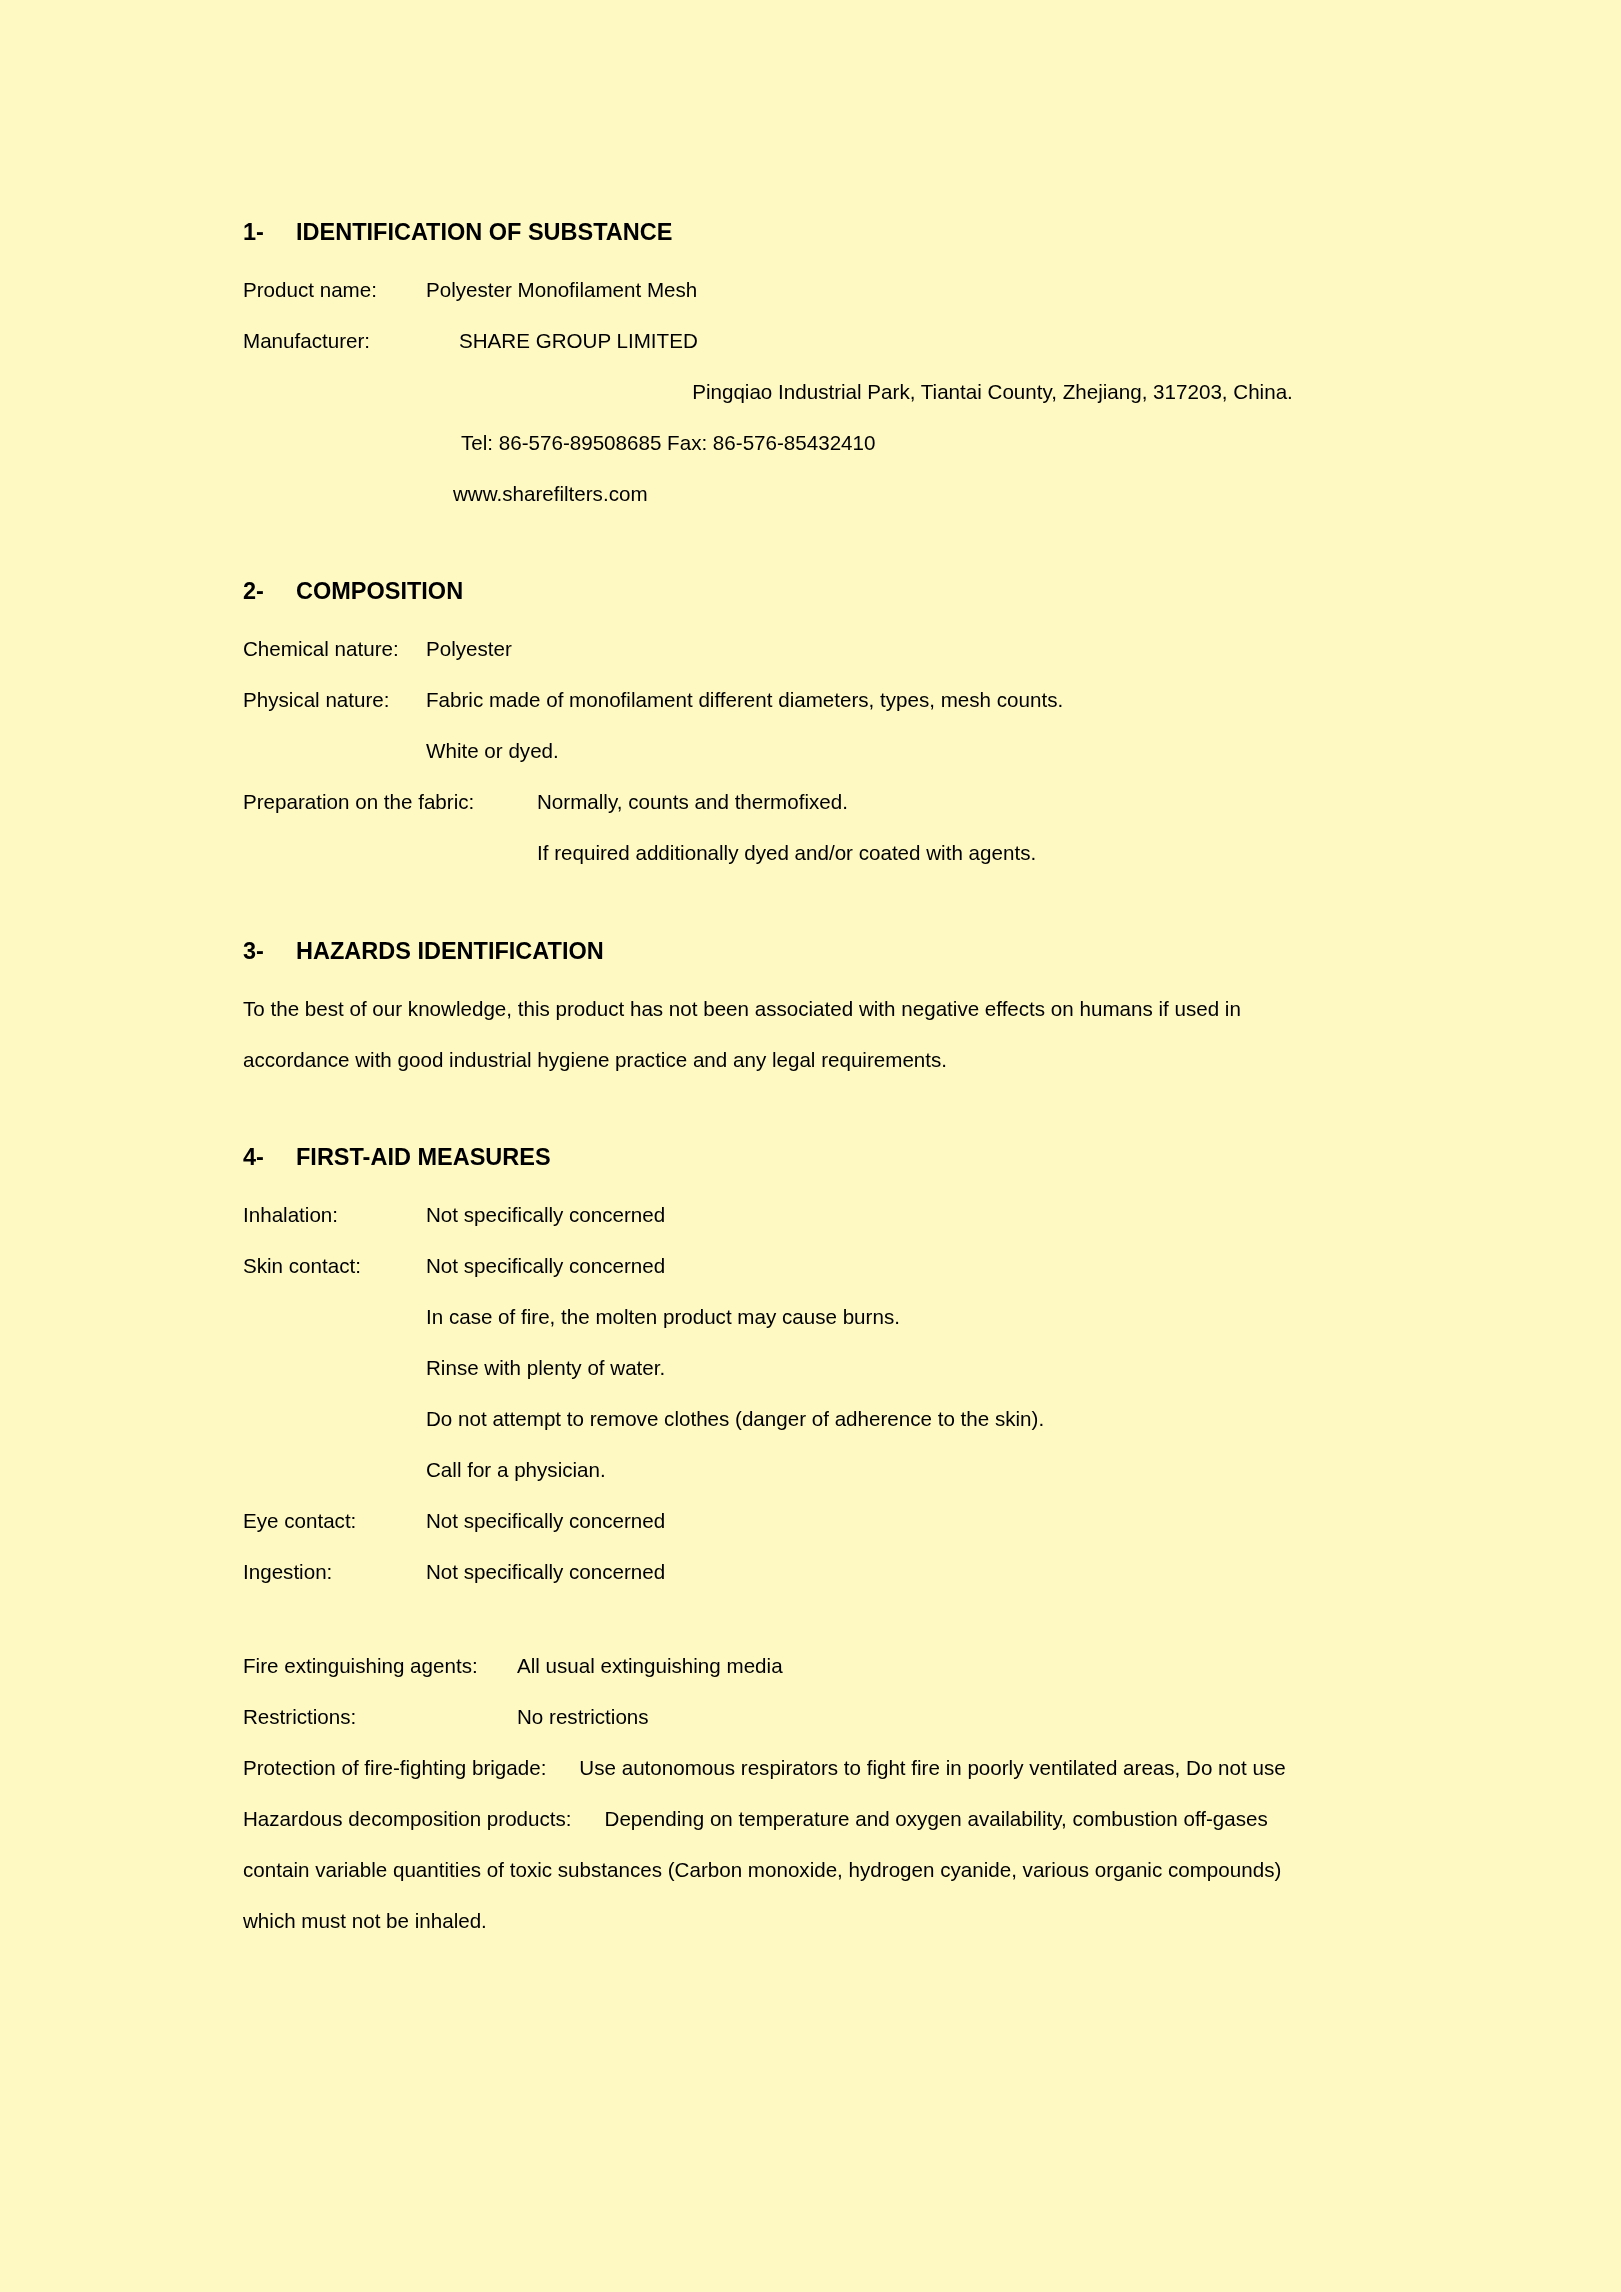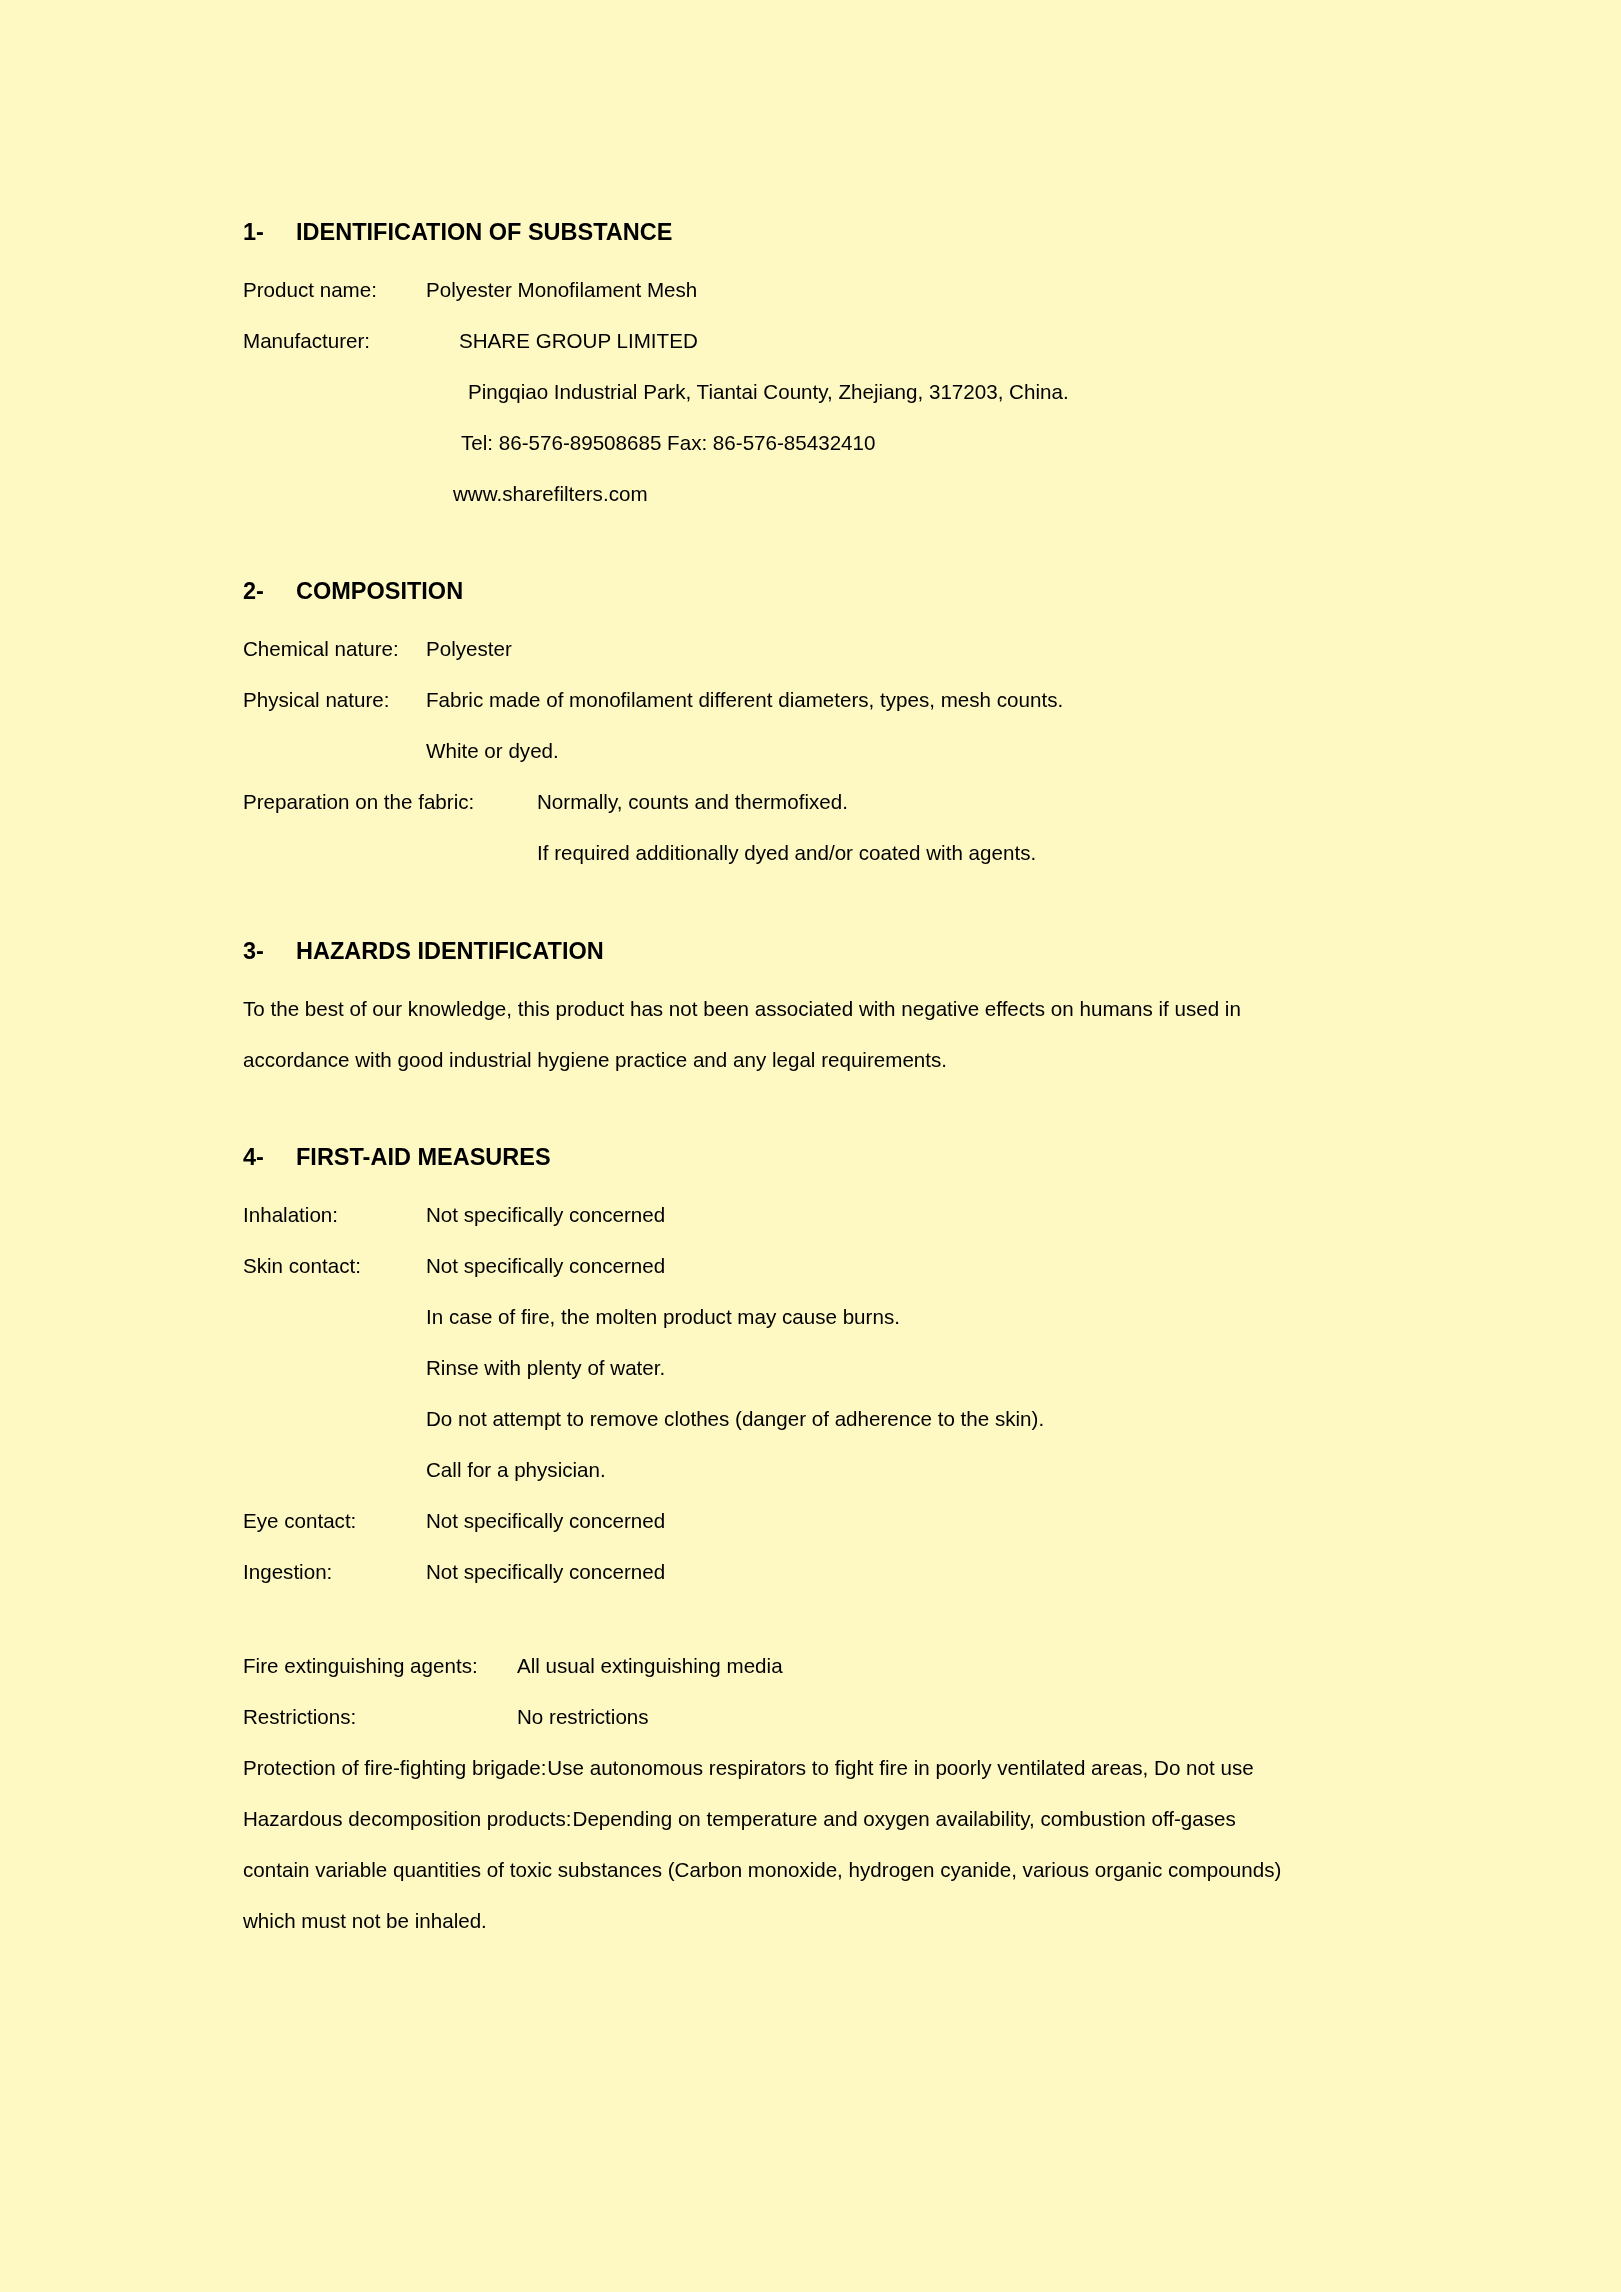--- a/index.html
+++ b/index.html
@@ -47,26 +47,26 @@
     white-space: nowrap;
   }
   .lbl {
     position: absolute;
     left: 0;
     top: 0;
   }
   .val { display: block; }
   .col-a  { padding-left: 183px; }
   .col-b  { padding-left: 216px; }
-  .col-b1 { padding-left: 225px; }
+  .col-b1 { padding-left: 225px; text-align: center; }
   .col-b2 { padding-left: 218px; }
   .col-b3 { padding-left: 210px; margin-top: 12px; }
   .col-c  { padding-left: 274px; }
   .col-d  { padding-left: 294px; }
-  .after-label { margin-left: 1px; }
+  .after-label { margin-left: 33px; }
 </style>
 </head>
 <body>
 
 <div class="page">
   <div class="content">
 
     <div class="section" style="top:218px;">
       <h2 class="sec-h">
         <span class="sec-num">1-</span><span class="sec-title">IDENTIFICATION OF SUBSTANCE</span>

